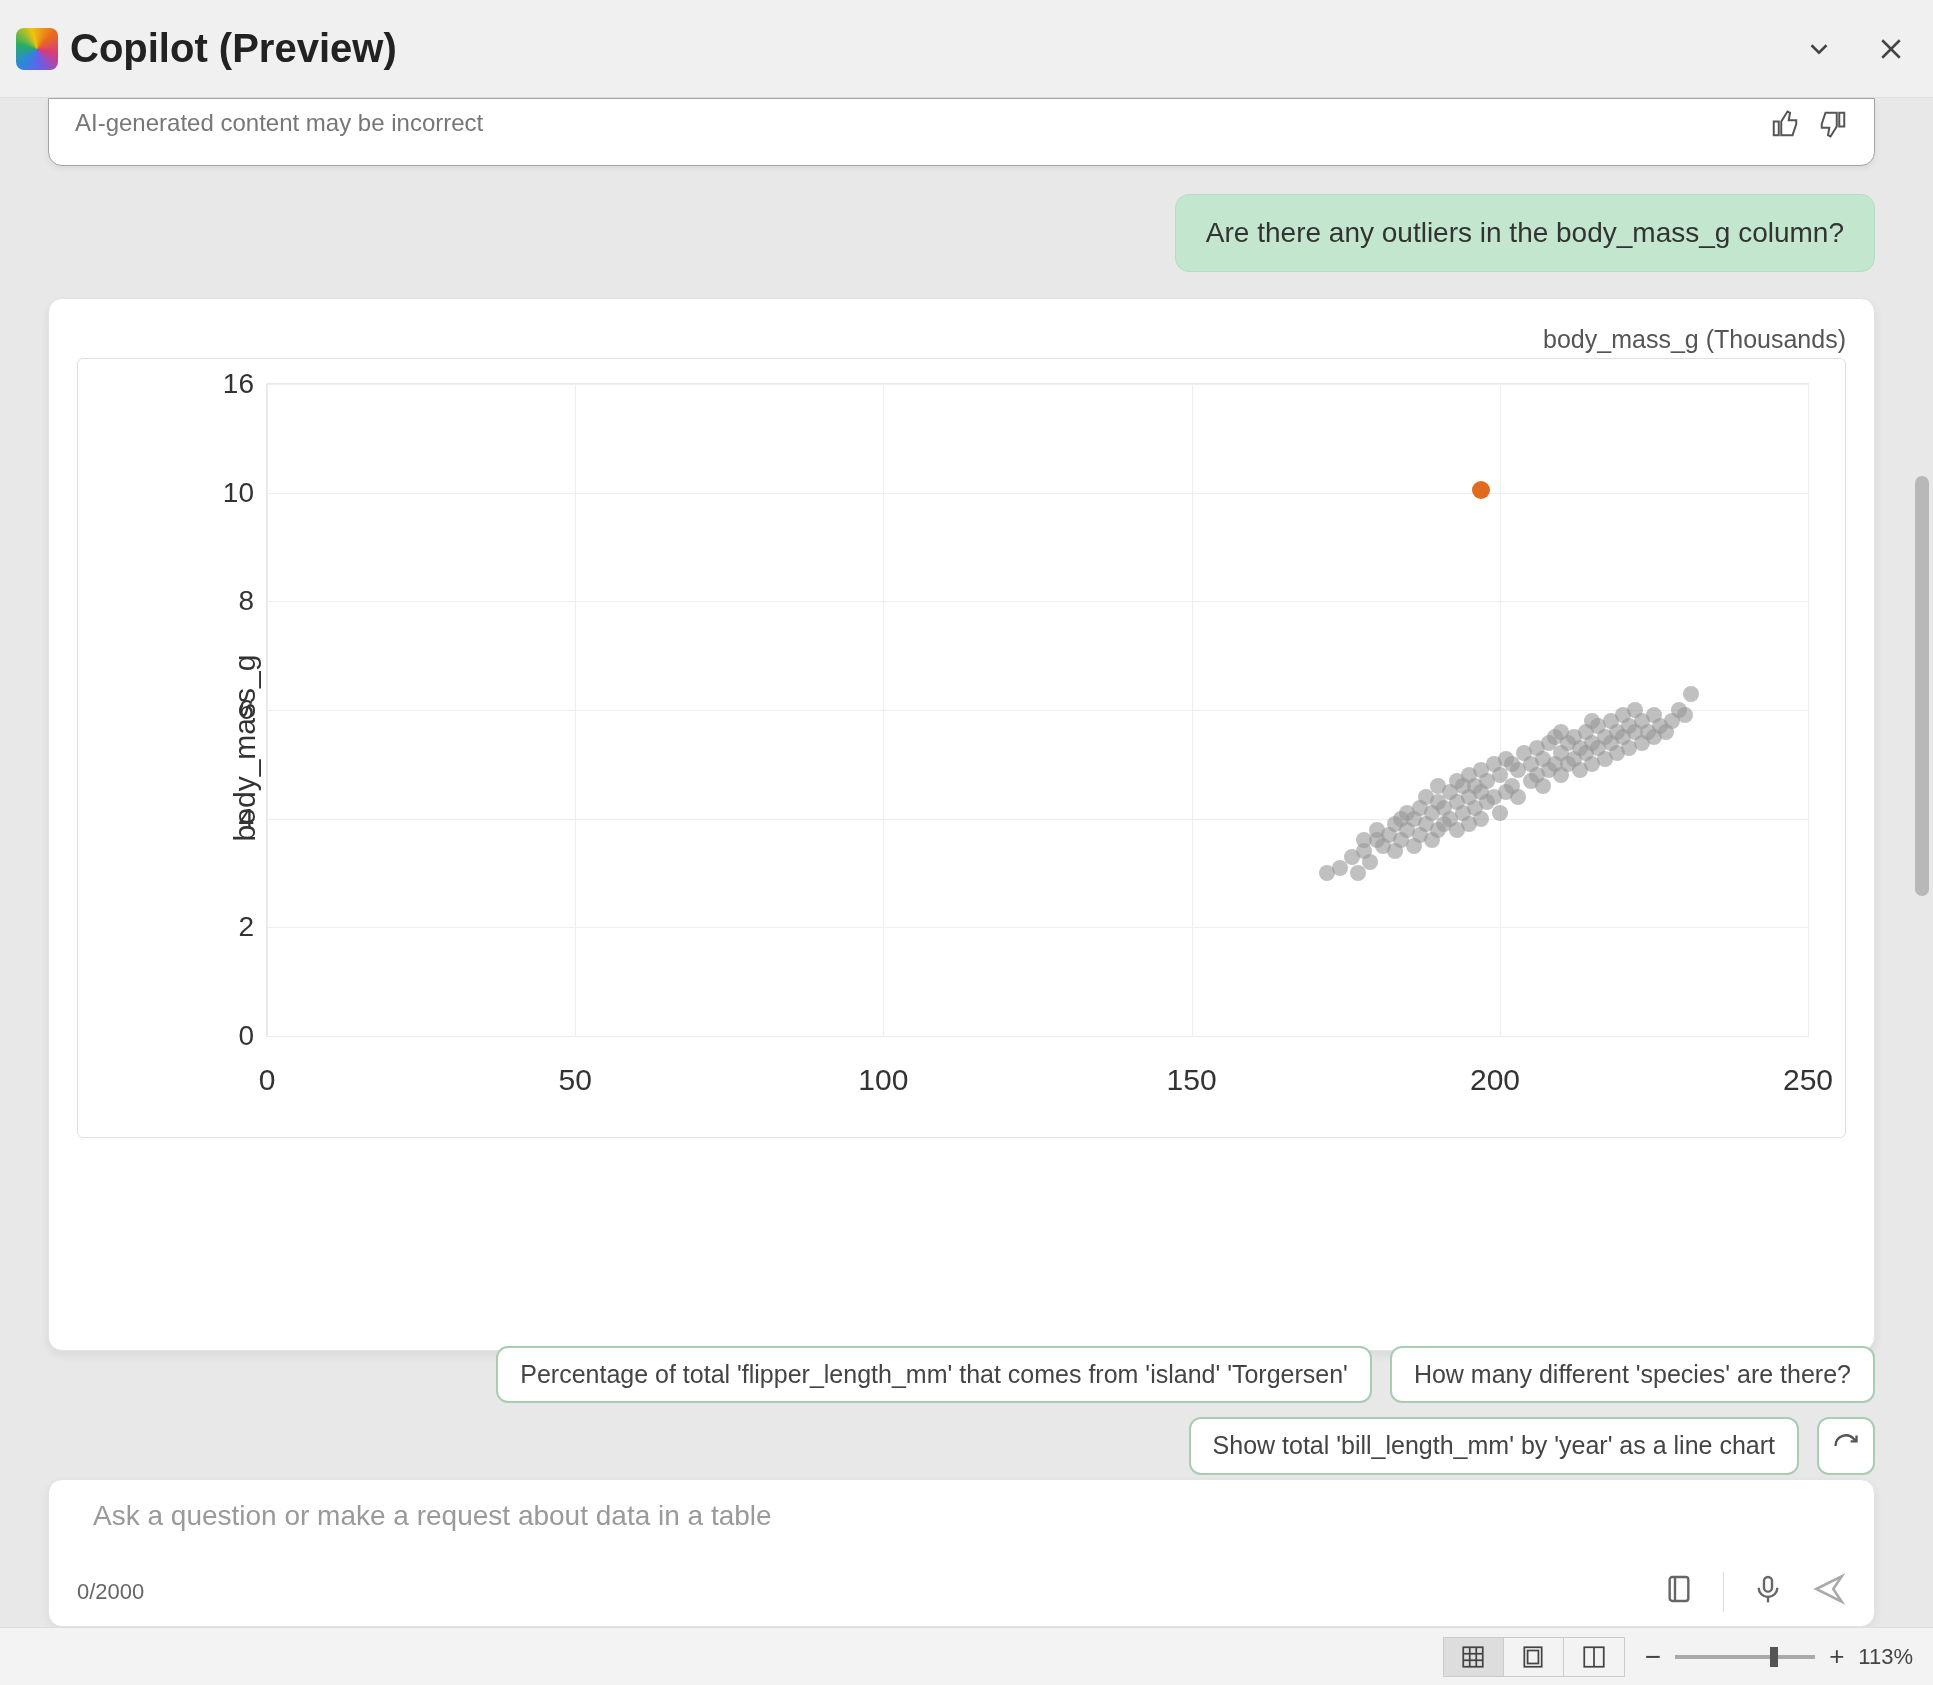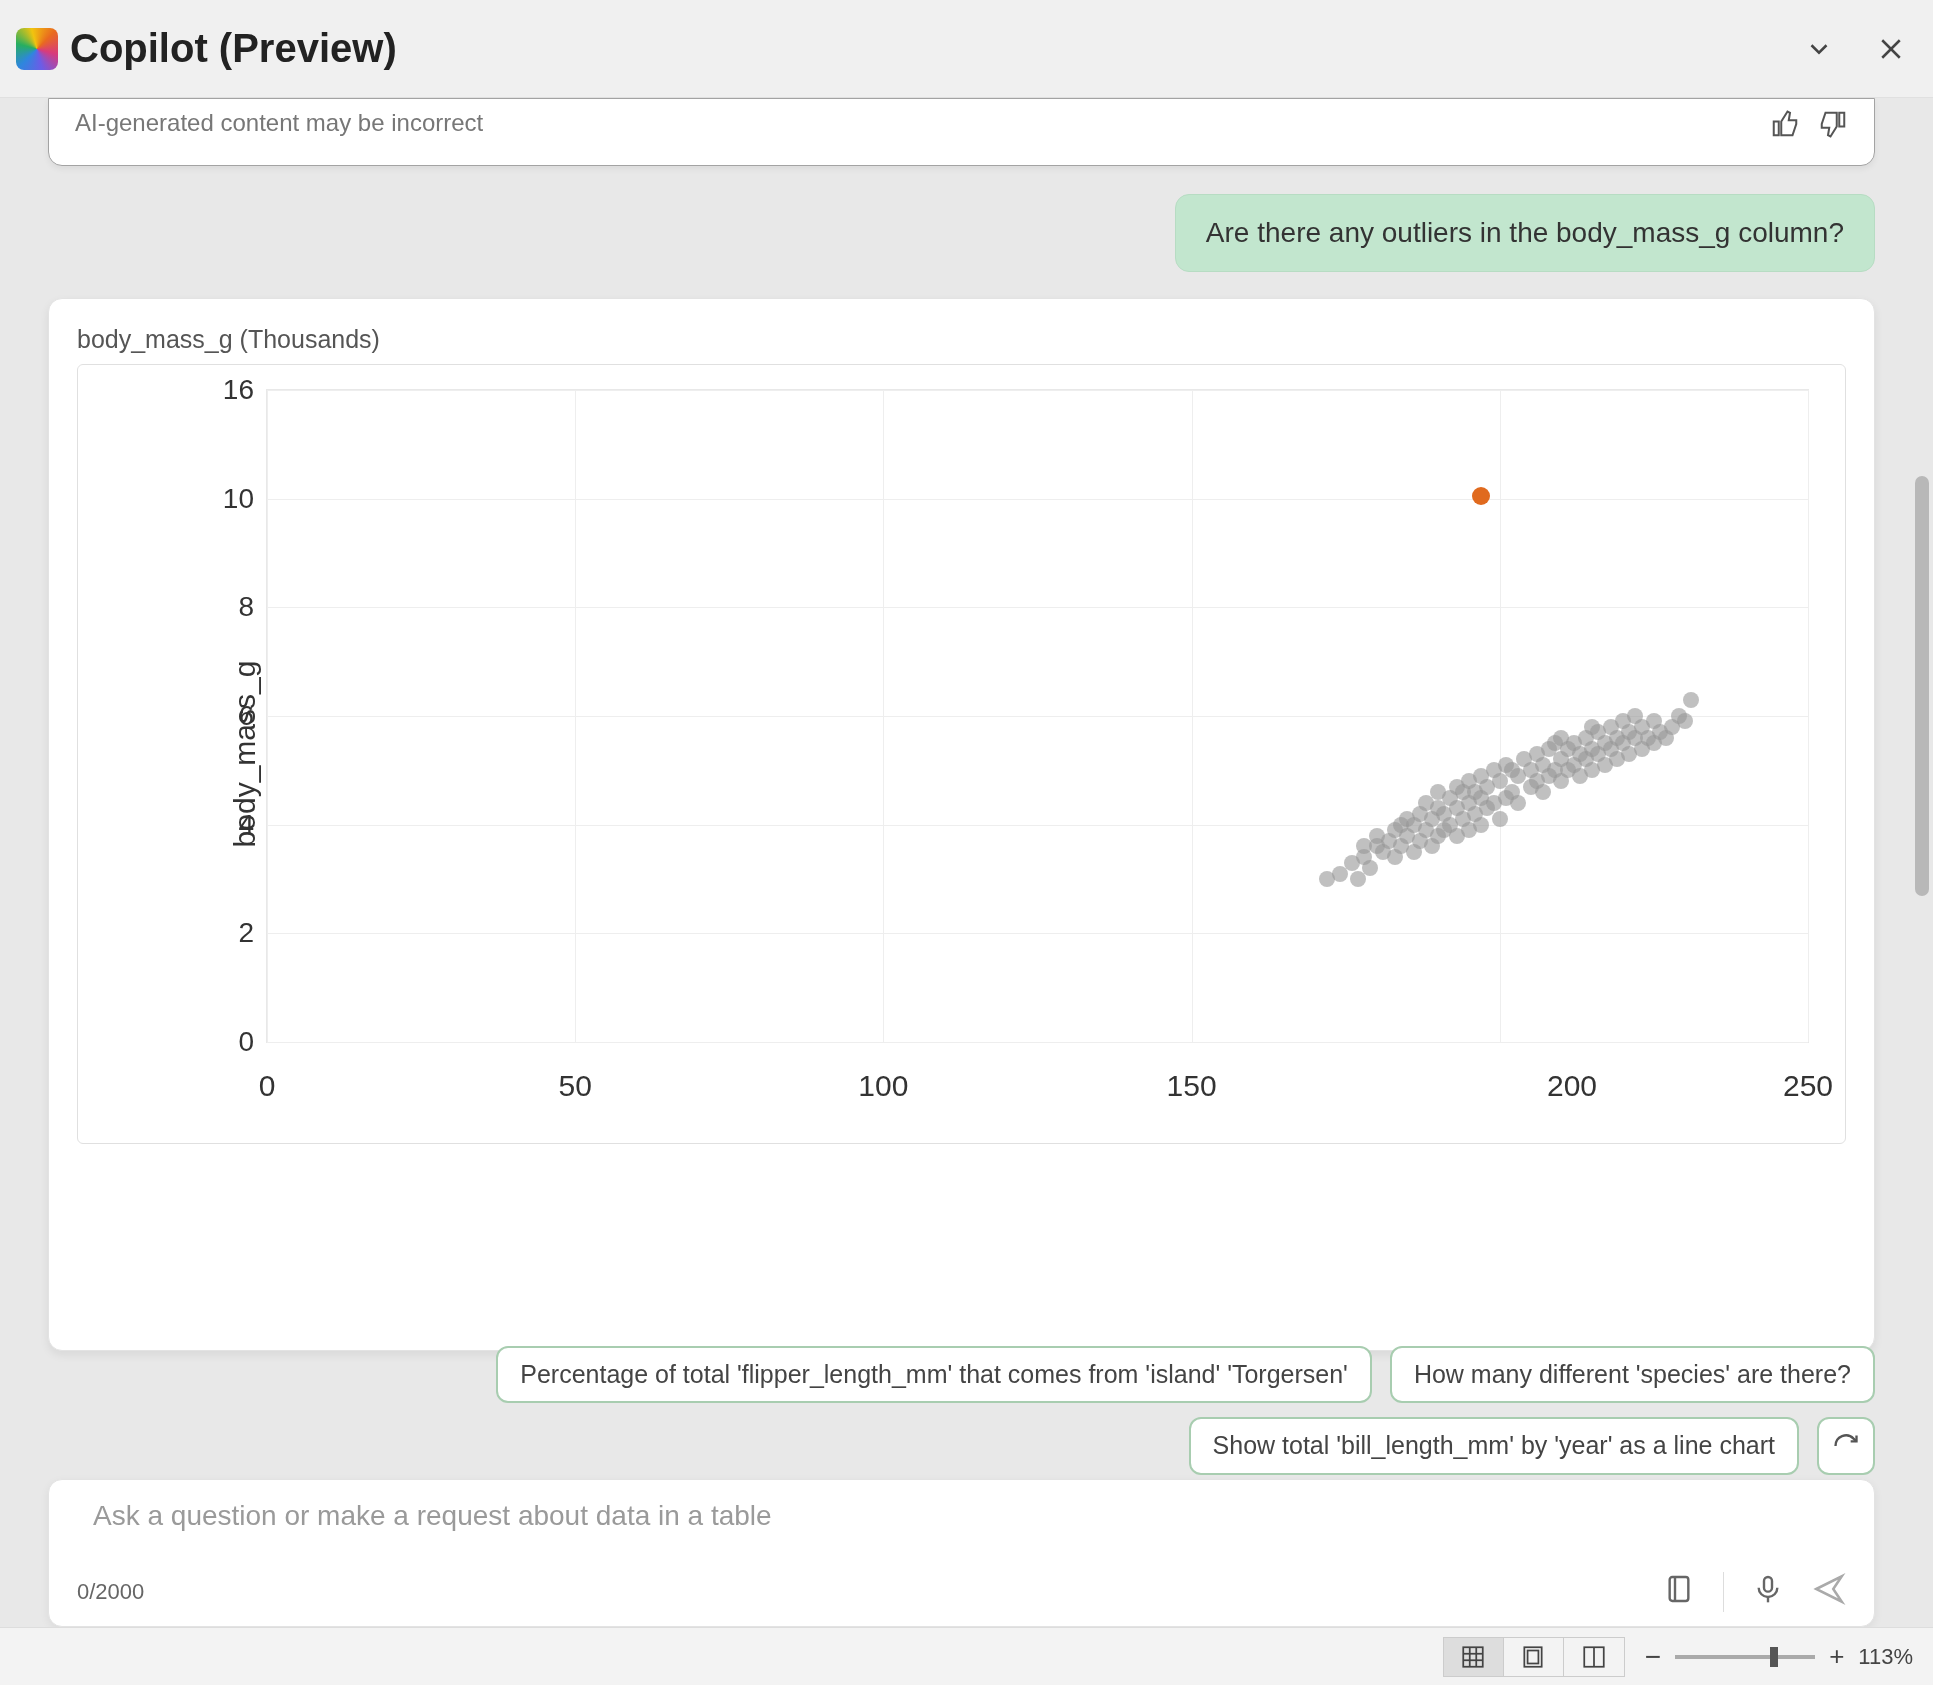--- a/index.html
+++ b/index.html
@@ -68,21 +68,21 @@
     border:1px solid #e3e3e3;
     border-radius:14px;
     box-shadow:0 4px 10px rgba(0,0,0,.07);
     padding:26px 28px 0 28px;
     overflow:hidden;
   }
   .card-headline {
     font-size:30px; font-weight:700; color:#222; margin-bottom:10px;
   }
   .card-headline .outn { color:#e06a1e; }
-  .card-sub { font-size:25px; color:#555; margin-bottom:10px; }
+  .card-sub { font-size:25px; color:#555; margin-bottom:4px;text-align:right; }
 
   .chart-box {
     border:1px solid #e0e0e0;
     border-radius:6px;
     height:780px;
     position:relative;
     margin-bottom:0;
   }
   .plot-area {
     position:absolute; left:188px; top:24px; right:36px; bottom:100px;
@@ -343,21 +343,21 @@
         <div class="ytick" style="top: 568.333px;">2</div>
         <div class="ytick" style="top: 459.667px;">4</div>
         <div class="ytick" style="top: 351px;">6</div>
         <div class="ytick" style="top: 242.333px;">8</div>
         <div class="ytick" style="top: 133.667px;">10</div>
         <div class="ytick" style="top: 25px;">16</div>
         <div class="xtick" style="left: 189px;">0</div>
         <div class="xtick" style="left: 497.2px;">50</div>
         <div class="xtick" style="left: 805.4px;">100</div>
         <div class="xtick" style="left: 1113.6px;">150</div>
-        <div class="xtick" style="left: 1494px; margin-top: 42px;">200</div>
+        <div class="xtick" style="left: 1417px; margin-top: 42px;">200</div>
         <div class="xtick" style="left: 1730px;">250</div>
       </div>
   </div>
 
   <div class="suggestions">
     <div class="sugg-row">
       <div class="sugg-pill">Percentage of total 'flipper_length_mm' that comes from 'island' 'Torgersen'</div>
       <div class="sugg-pill">How many different 'species' are there?</div>
     </div>
     <div class="sugg-row">

